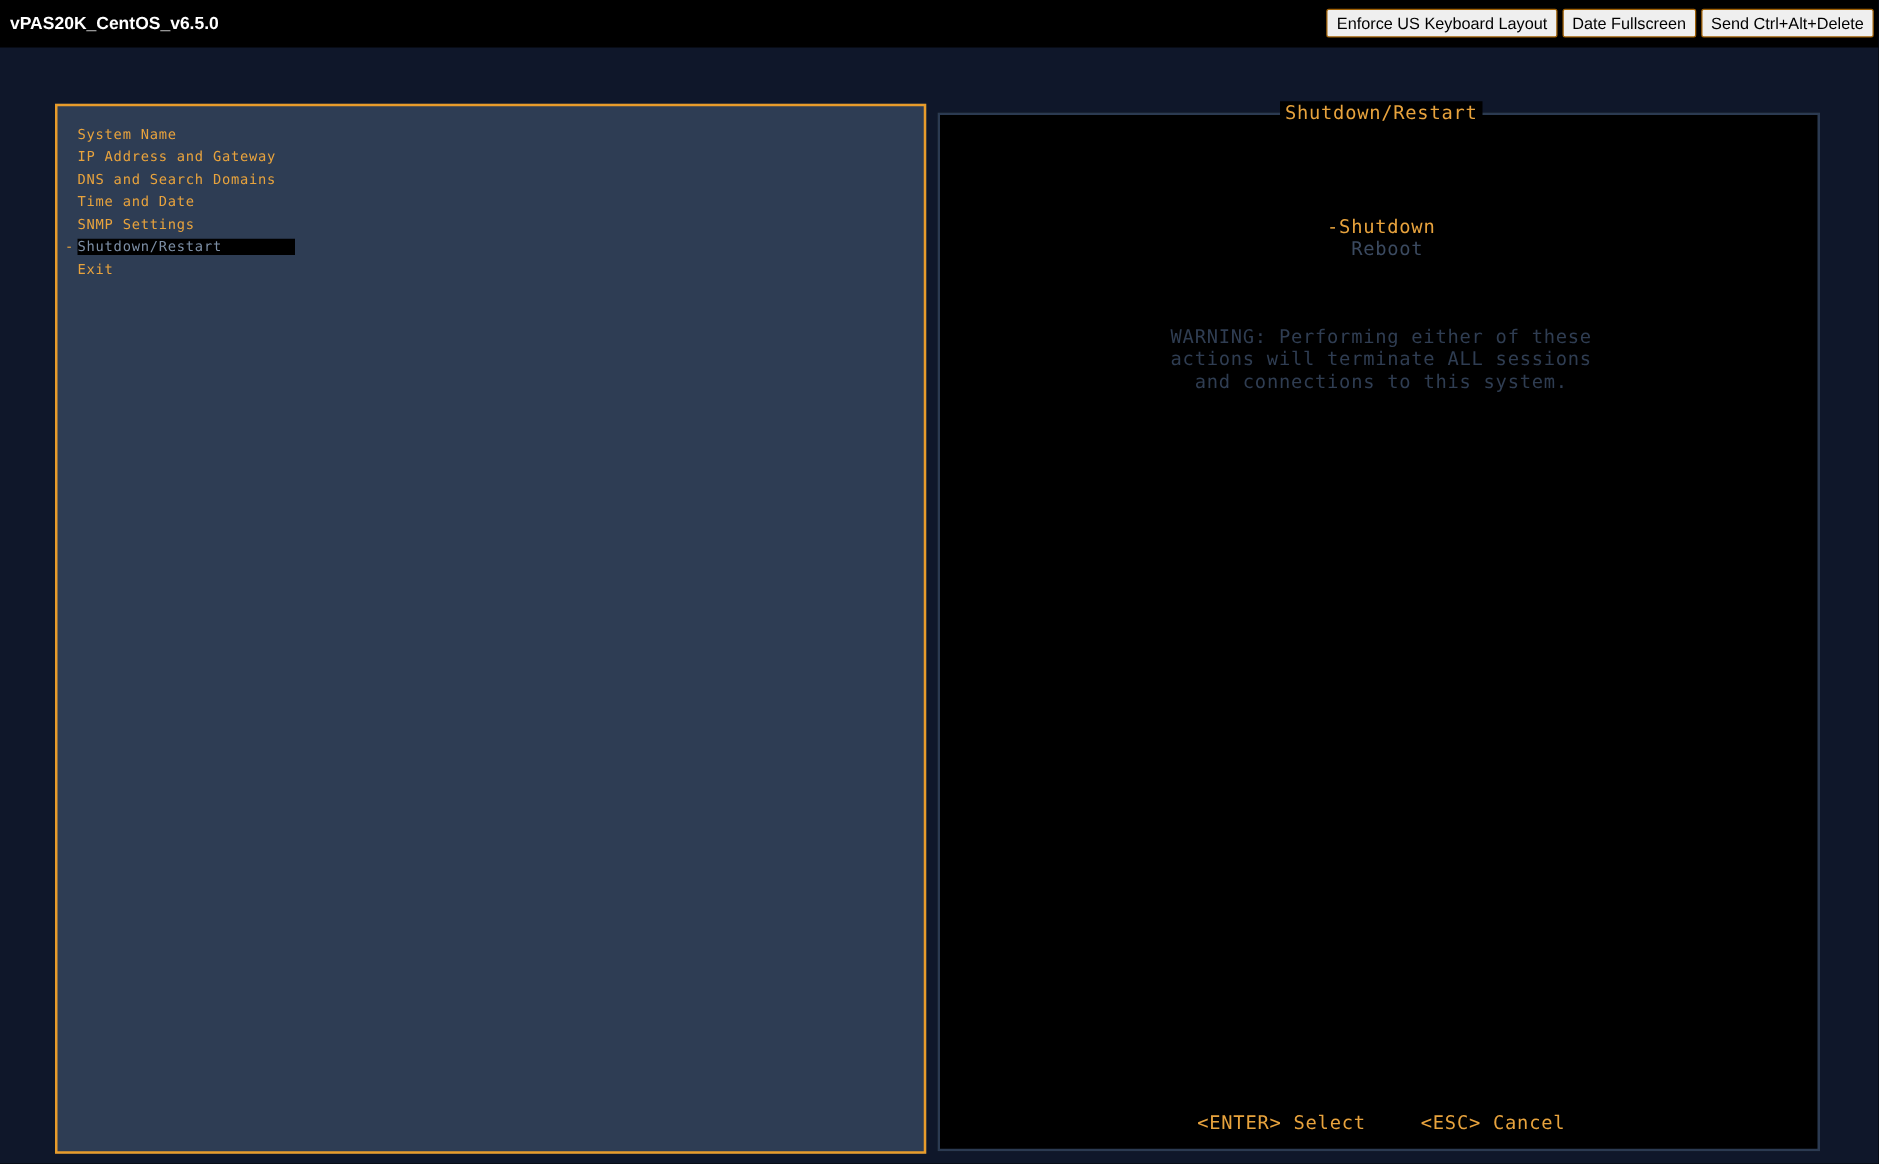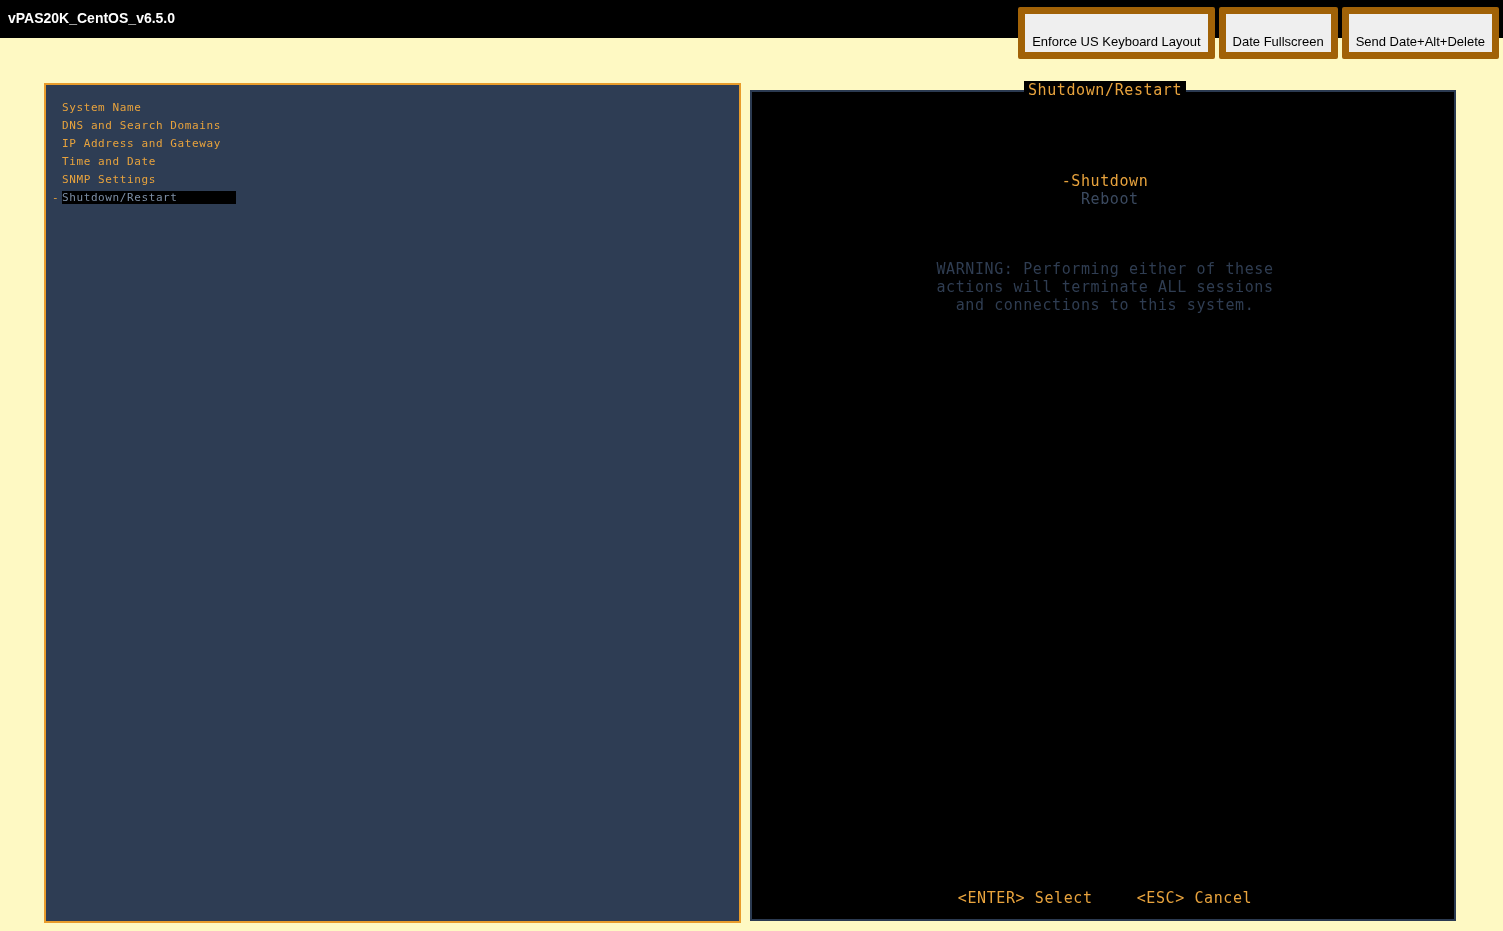--- a/index.html
+++ b/index.html
@@ -10,21 +10,21 @@
     width: 1503px;
     height: 931px;
     overflow: hidden;
     font-family: "Liberation Sans", sans-serif;
   }
 
   #screen {
     position: relative;
     width: 1503px;
     height: 931px;
-    background: #fef9c3;
+    background: #0f172a;
   }
 
   
   #topbar {
     position: absolute;
     left: 0; top: 0;
     width: 1503px;
     height: 38px;
     background: #000000;
   }
@@ -44,27 +44,27 @@
   #topbar-buttons {
     position: absolute;
     right: 4px;
     top: 7px;
     display: flex;
     gap: 4px;
   }
 
   .tb-button {
     background: #efefef;
-    border: 7px solid #a16207;
+    border: 1px solid #a16207;
     border-radius: 2px;
     color: #000000;
     font-family: "Liberation Sans", sans-serif;
     font-size: 13px;
     line-height: 13px;
-    padding: 21px 7px 4px 7px;
+    padding: 4px 7px 4px 7px;
     white-space: nowrap;
     cursor: pointer;
   }
 
   
   #left-panel {
     position: absolute;
     left: 44px;
     top: 83px;
     width: 697px;
@@ -202,32 +202,33 @@
 </head>
 <body>
 
 <div id="screen">
 
   <div id="topbar">
     <div id="console-title">vPAS20K_CentOS_v6.5.0</div>
     <div id="topbar-buttons">
         <div class="tb-button">Enforce US Keyboard Layout</div>
         <div class="tb-button">Date Fullscreen</div>
-        <div class="tb-button">Send Date+Alt+Delete</div>
+        <div class="tb-button">Send Ctrl+Alt+Delete</div>
       </div>
   </div>
 
   <div id="left-panel">
     <div id="left-menu">
         <div class="menu-row"><span class="menu-marker"> </span><span class="menu-label">System Name</span></div>
+        <div class="menu-row"><span class="menu-marker"> </span><span class="menu-label">IP Address and Gateway</span></div>
         <div class="menu-row"><span class="menu-marker"> </span><span class="menu-label">DNS and Search Domains</span></div>
-        <div class="menu-row"><span class="menu-marker"> </span><span class="menu-label">IP Address and Gateway</span></div>
         <div class="menu-row"><span class="menu-marker"> </span><span class="menu-label">Time and Date</span></div>
         <div class="menu-row"><span class="menu-marker"> </span><span class="menu-label">SNMP Settings</span></div>
         <div class="menu-row selected"><span class="menu-marker">-</span><span class="menu-label">Shutdown/Restart</span></div>
+        <div class="menu-row"><span class="menu-marker"> </span><span class="menu-label">Exit</span></div>
       </div>
   </div>
 
   <div id="right-panel">
 
     <div id="right-title">
       <span>Shutdown/Restart</span>
     </div>
 
     <div id="warning">

